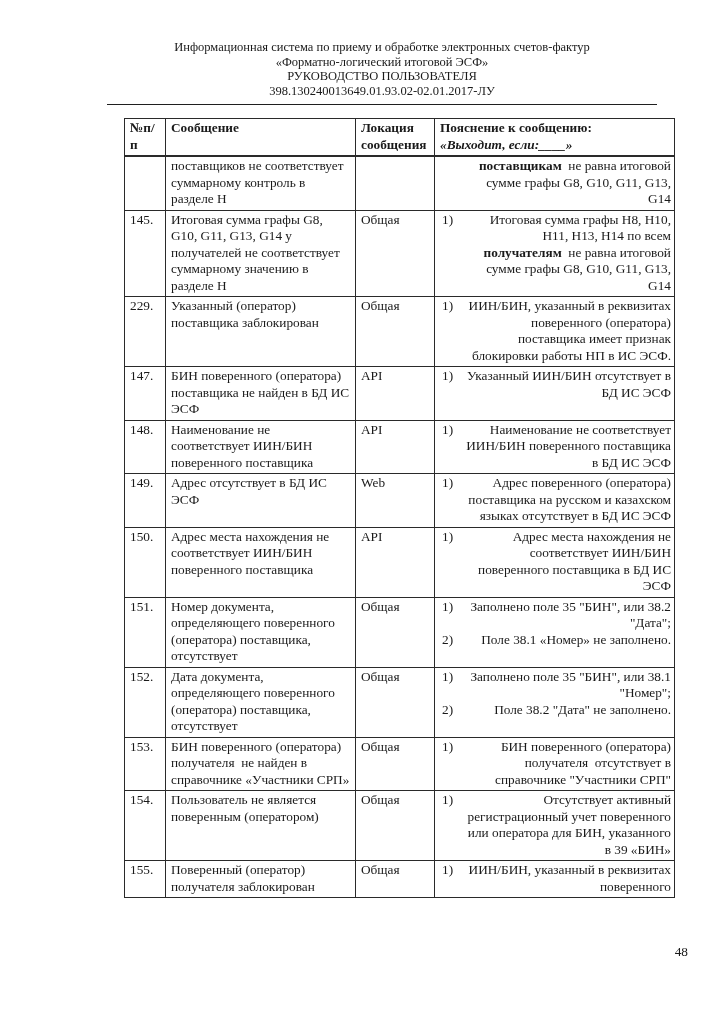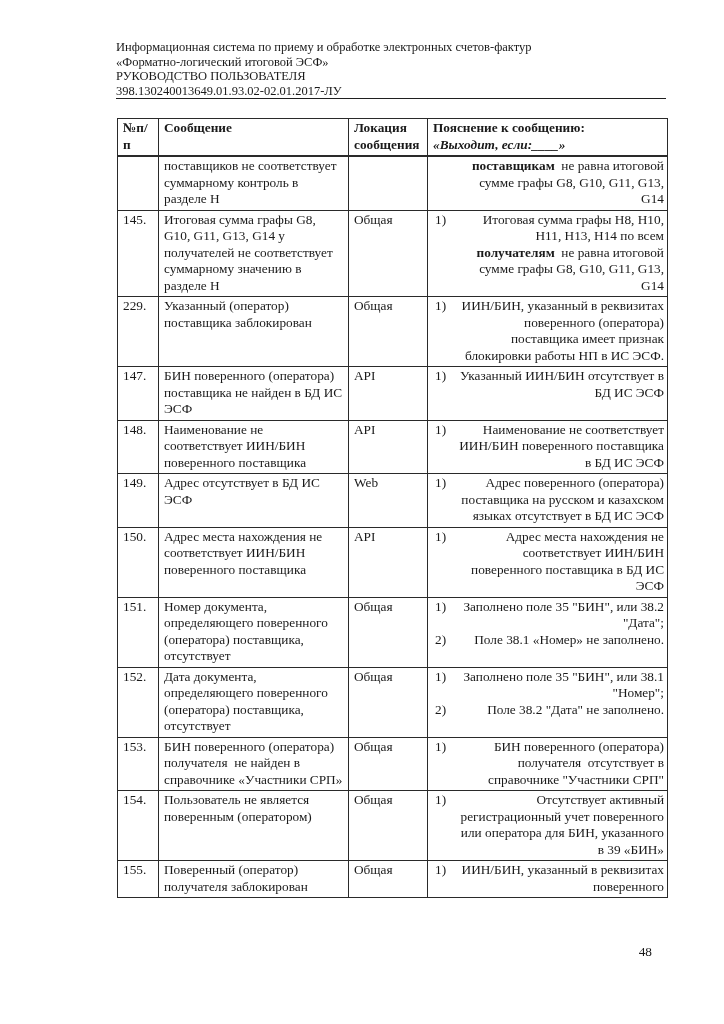--- a/index.html
+++ b/index.html
@@ -6,31 +6,31 @@
   .page{
     position:relative;
     width:724px;height:1024px;
     background:#ffffff;
     font-family:"Liberation Serif","DejaVu Serif",serif;
     color:#1a1a1a;
     overflow:hidden;
   }
   .doc-header{
     position:absolute;
-    left:116px;top:40px;width:550px;
-    text-align:left;
+    left:107px;top:40px;width:550px;
+    text-align:center;
     font-size:12.5px;
     line-height:14.5px;
-    padding-bottom:0;
+    padding-bottom:6px;
     border-bottom:1.5px solid #1f1f1f;
   }
   .doc-header div{white-space:nowrap;}
   .msg-table{
     position:absolute;
-    left:117px;top:118px;
+    left:124px;top:118px;
     width:550px;
     border-collapse:collapse;
     table-layout:fixed;
     font-size:13.3px;
     line-height:16.5px;
   }
   .msg-table col.c-num{width:41px;}
   .msg-table col.c-msg{width:190px;}
   .msg-table col.c-loc{width:79px;}
   .msg-table col.c-exp{width:240px;}
@@ -49,21 +49,21 @@
     overflow-wrap:break-word;
     word-wrap:break-word;
   }
   .exp-head-sub{font-style:italic;}
   td.cell-exp{padding-left:7px;padding-right:3px;}
   .exp-item{display:flex;}
   .exp-num{flex:0 0 22px;}
   .exp-text{flex:1 1 auto;min-width:0;text-align:right;}
   .page-number{
     position:absolute;
-    left:620px;top:944px;width:32px;
+    left:656px;top:944px;width:32px;
     text-align:right;
     font-size:13.3px;
   }
 </style>
 </head>
 <body>
 
 <div class="page">
 
   <div class="doc-header">

